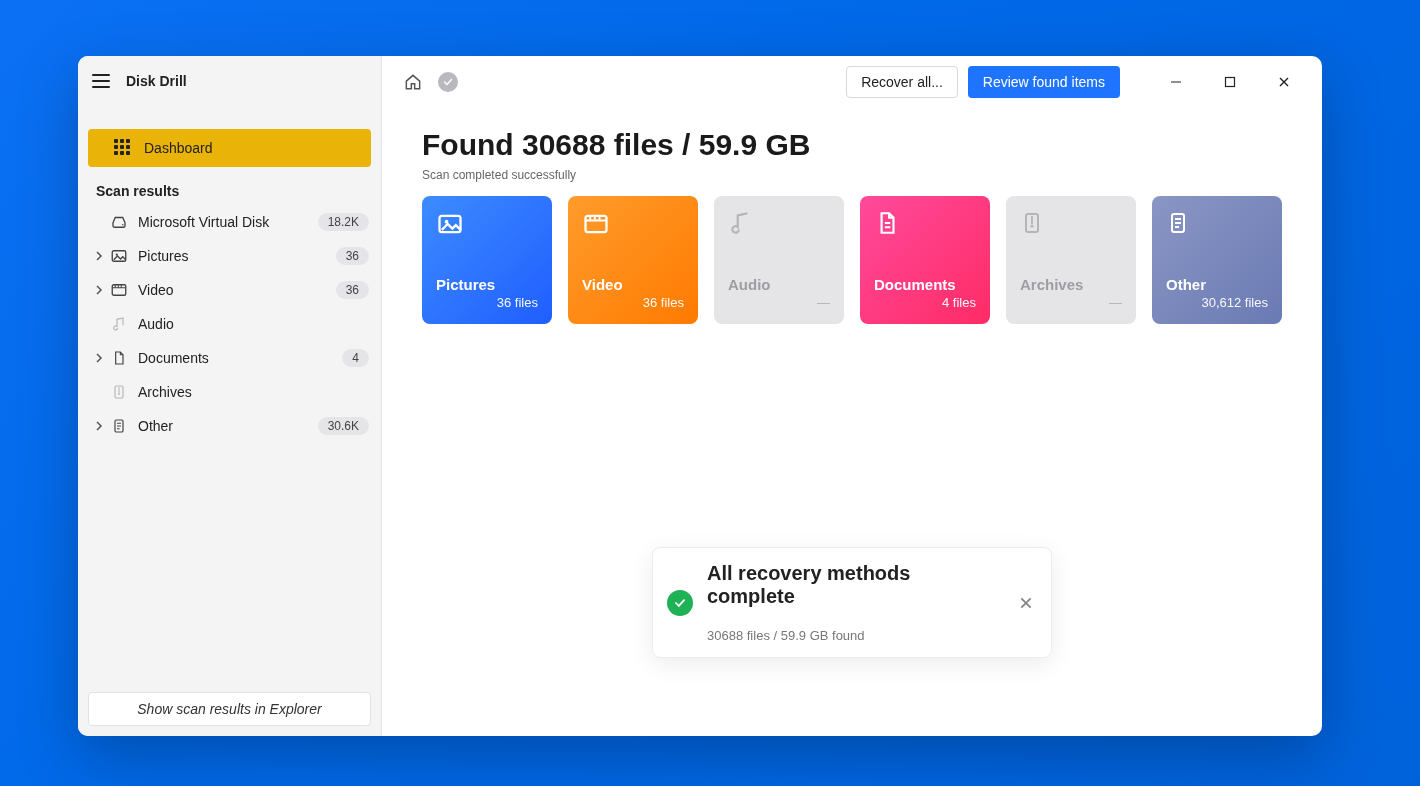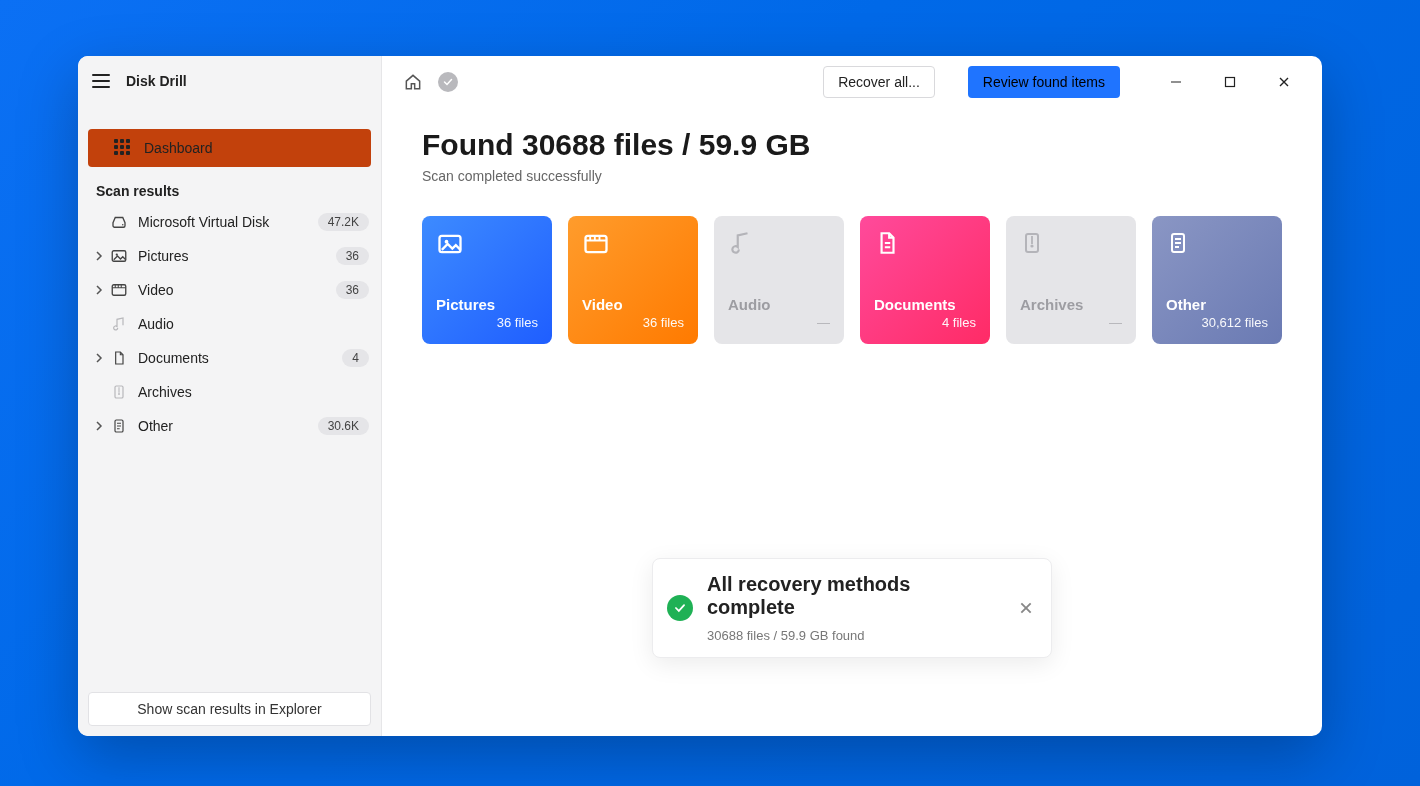--- a/index.html
+++ b/index.html
@@ -46,21 +46,21 @@
   .hamburger span { height: 2px; background: #222; border-radius: 1px; width: 18px; }
   .app-title { font-weight: 600; font-size: 14px; color: #222; }
   .nav-item {
     display: flex; align-items: center;
     gap: 12px; padding: 10px 12px 10px 26px;
     margin: 4px 10px 2px 10px;
     border-radius: 4px;
     font-size: 14px; color: #222;
     cursor: pointer;
   }
-  .nav-item.active { background: #c2410c; margin-top: 27px; }
+  .nav-item.active { background: #eab308; margin-top: 27px; }
   .nine-grid { width: 18px; height: 18px; display: grid; grid-template-columns: repeat(3,4px); grid-template-rows: repeat(3,4px); gap: 2px; }
   .nine-grid b { background:#222; border-radius:1px; display:block; }
   .section-header { font-size: 14px; font-weight: 600; padding: 14px 18px 6px 18px; color:#222; }
   .tree-item {
     display: flex; align-items: center;
     padding: 8px 12px 8px 16px;
     font-size: 14px; color: #222;
     cursor: pointer;
   }
   .tree-item .chevron { width: 10px; height: 10px; margin-right: 6px; color:#555; flex:0 0 10px; }
@@ -77,20 +77,21 @@
     padding: 0 10px;
   }
   .explorer-btn {
     width: 100%;
     background: #ffffff;
     border: 1px solid #e2e2e5;
     padding: 8px 10px;
     border-radius: 4px;
     font-size: 14px; color: #333;
     cursor: pointer;
+    font-style: italic;
   }
   
   .main { flex: 1; position: relative; display: flex; flex-direction: column; }
   .topbar {
     display: flex; align-items: center;
     padding: 10px 16px;
     gap: 10px;
   }
   .icon-btn {
     width: 30px; height: 30px; display:flex; align-items:center; justify-content:center;
@@ -100,25 +101,25 @@
     width: 20px; height: 20px; border-radius: 50%;
     background: #b9b9bd; display:flex; align-items:center; justify-content:center;
     color:#fff; font-size: 12px;
   }
   .topbar-spacer { flex: 1; }
   .btn {
     font-size: 14px; padding: 7px 14px; border-radius: 4px; cursor: pointer;
     border: 1px solid transparent;
   }
   .btn.recover { background:#fff; border-color:#d9d9dc; color:#222; }
-  .btn.review { background:#1f74ff; color:#000000; font-weight:500;margin-left:23px; }
+  .btn.review { background:#1f74ff; color:#ffffff; font-weight:500; }
   .win-btn { width: 44px; height: 30px; display:flex; align-items:center; justify-content:center; cursor:pointer; color:#222; }
   .content { padding: 20px 40px 0 40px; }
   .headline { font-size: 30px; font-weight: 700; color:#1a1a1a; margin-bottom: 6px; }
-  .subhead { font-size: 14px; color:#666; margin-bottom: 32px; }
+  .subhead { font-size: 12px; color:#666; margin-bottom: 14px; }
   .cards { display: flex; gap: 16px; }
   .cat-card {
     width: 130px; height: 128px; border-radius: 8px;
     padding: 14px 14px; color:#fff; display:flex; flex-direction:column;
     cursor: pointer;
   }
   .cat-card .c-icon { width: 28px; height: 28px; margin-bottom: auto; }
   .cat-card .c-name { font-size: 15px; font-weight: 700; }
   .cat-card .c-count { font-size: 13px; opacity:.95; margin-top: 2px; text-align: right; }
   .cat-pictures  { background: linear-gradient(135deg,#3d8bff,#1f5eff); }
@@ -136,21 +137,21 @@
     border-radius: 8px; box-shadow: 0 6px 24px rgba(0,0,0,.08);
     display: flex; align-items: center; gap: 14px;
     padding: 14px 14px;
   }
   .toast .check {
     width: 26px; height: 26px; border-radius: 50%; background:#1fb155; color:#fff;
     display:flex; align-items:center; justify-content:center; font-size: 14px; flex:0 0 26px;
   }
   .toast .t-text { flex:1; }
   .toast .t-title { font-size: 20px; font-weight:700; color:#222; }
-  .toast .t-sub { font-size: 13px; color:#777; margin-top:9px; }
+  .toast .t-sub { font-size: 13px; color:#777; margin-top:20px; }
   .toast .t-close { color:#888; cursor:pointer; font-size:16px; padding:4px; }
   svg { display:block; }
 </style>
 </head>
 <body>
 
 <div class="window">
 
   <aside class="sidebar">
     <div class="sidebar-titlebar">
@@ -185,21 +186,21 @@
             <path d="M3 1 L7 5 L3 9" fill="none" stroke="currentColor" stroke-width="1.5"></path>
           </svg>
       </span>
       <span class="icon">
         <svg viewBox="0 0 24 24" width="18" height="18">
             <path fill="none" stroke="currentColor" stroke-width="1.8" d="M4 13 L7 6 H17 L20 13 V17 a2 2 0 0 1 -2 2 H6 a2 2 0 0 1 -2 -2 Z"></path>
             <circle cx="17" cy="15.5" r="1" fill="currentColor"></circle>
           </svg>
       </span>
       <span class="label">Microsoft Virtual Disk</span>
-      <span class="badge">47.2K</span>
+      <span class="badge">18.2K</span>
     </div>
 
     <div class="tree-item">
       <span class="chevron">
         <svg viewBox="0 0 10 10" width="10" height="10">
             <path d="M3 1 L7 5 L3 9" fill="none" stroke="currentColor" stroke-width="1.5"></path>
           </svg>
       </span>
       <span class="icon">
         <svg viewBox="0 0 24 24" width="18" height="18">

